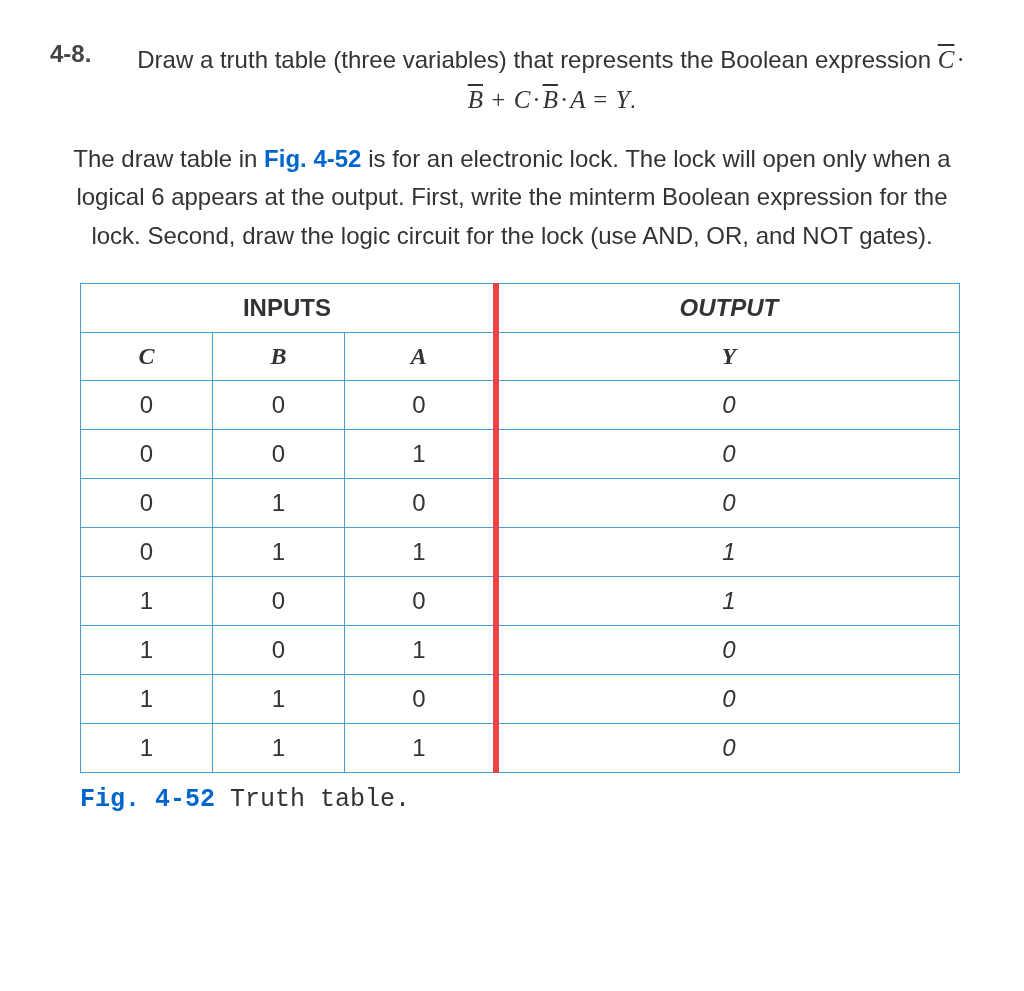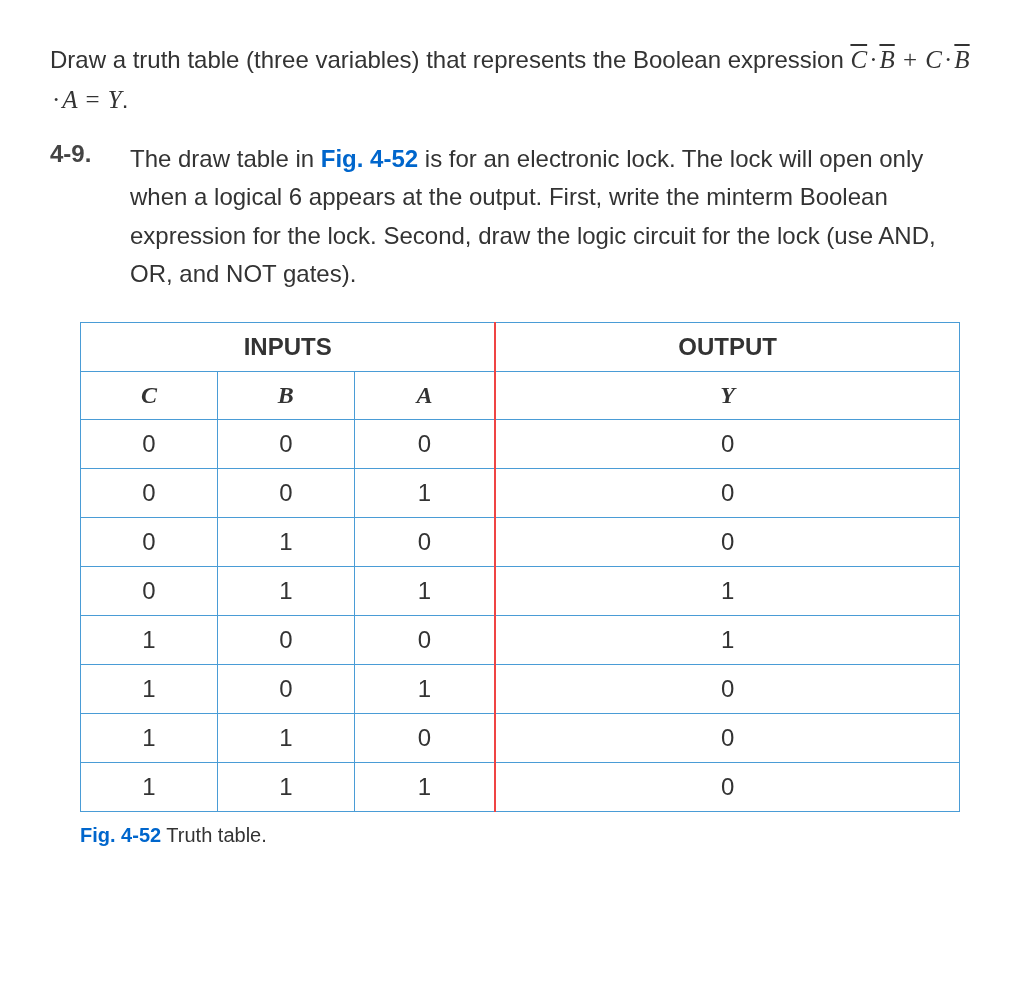--- a/index.html
+++ b/index.html
@@ -19,20 +19,21 @@
     font-weight: bold;
     font-size: 24px;
     color: #444;
     width: 80px;
     flex-shrink: 0;
   }
   .problem-text {
     font-size: 24px;
     line-height: 1.6;
     color: #333;
+    text-align: center;
   }
   .fig-link {
     color: #0066cc;
     font-weight: bold;
   }
   .expr {
     font-family: "Times New Roman", serif;
     font-style: italic;
     font-size: 25px;
   }
@@ -59,56 +60,58 @@
     padding: 10px 0;
     color: #333;
   }
   table.truth th {
     font-weight: bold;
   }
   table.truth .outcol {
     border-left: 2px solid #2a9d4a;
   }
   table.truth td.outcol, table.truth th.outcol {
-    border-left: 2px solid #ef4444;
+    border-left: 6px solid #ef4444;
+    font-style: italic;
   }
   .col-var {
     font-style: italic;
     font-family: "Times New Roman", serif;
     font-weight: bold;
     font-size: 26px;
   }
   .caption {
     margin-left: 30px;
     margin-top: 12px;
-    font-size: 20px;
+    font-size: 25px;
     color: #333;
+    font-family: Liberation Mono, monospace;
   }
   .caption .fig {
     color: #0066cc;
     font-weight: bold;
   }
 </style>
 </head>
 <body>
 
 <div class="problem">
+  <div class="problem-number">4-8.</div>
   <div class="problem-text">
     <span>Draw a truth table (three variables) that represents the Boolean expression </span>
     <span class="expr">
       <span class="bar">C</span><span class="op">·</span><span class="bar">B</span>
       <span class="op">+</span>
       <span>C</span><span class="op">·</span><span class="bar">B</span><span class="op">·</span><span>A</span>
       <span class="op">=</span>
       <span>Y</span></span><span>.</span>
   </div>
 </div>
 
 <div class="problem">
-  <div class="problem-number">4-9.</div>
   <div class="problem-text">
     <span>The draw table in </span><span class="fig-link">Fig. 4-52</span><span> is for an electronic lock. The lock will open only when a logical 6 appears at the output. First, write the minterm Boolean expression for the lock. Second, draw the logic circuit for the lock (use AND, OR, and NOT gates).</span>
   </div>
 </div>
 
 <table class="truth">
   <thead>
     <tr>
       <th colspan="3">INPUTS</th>
       <th class="outcol">OUTPUT</th>

